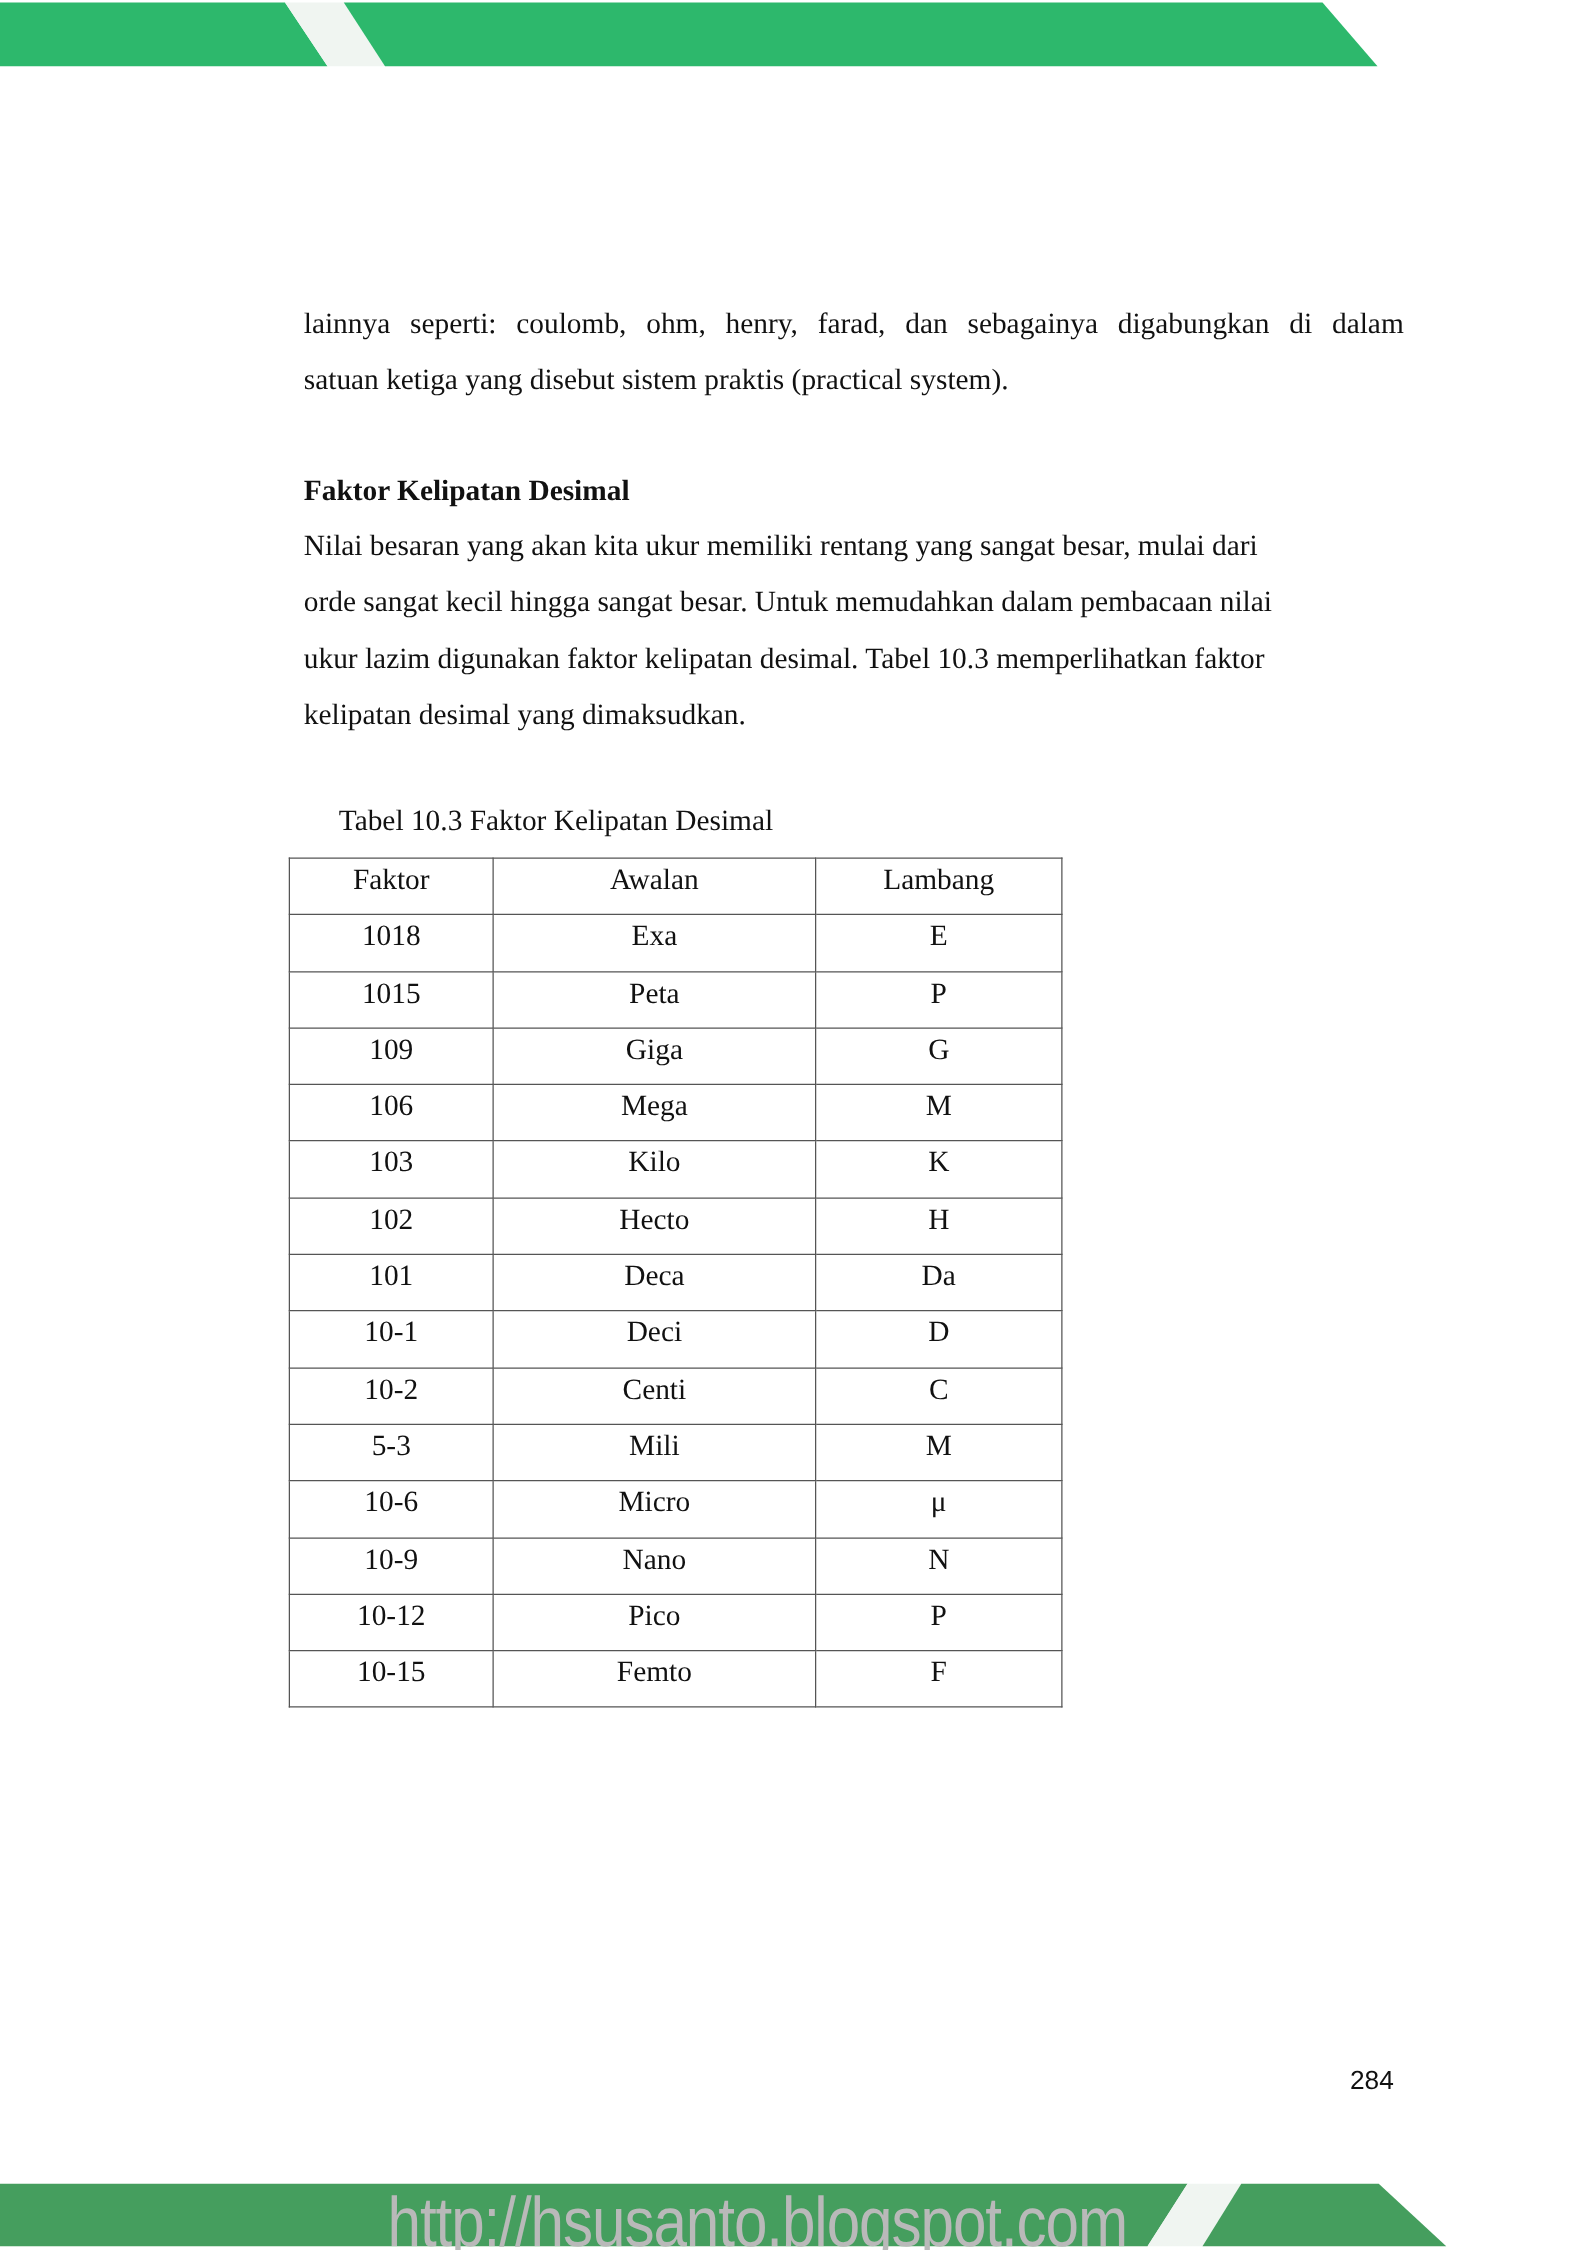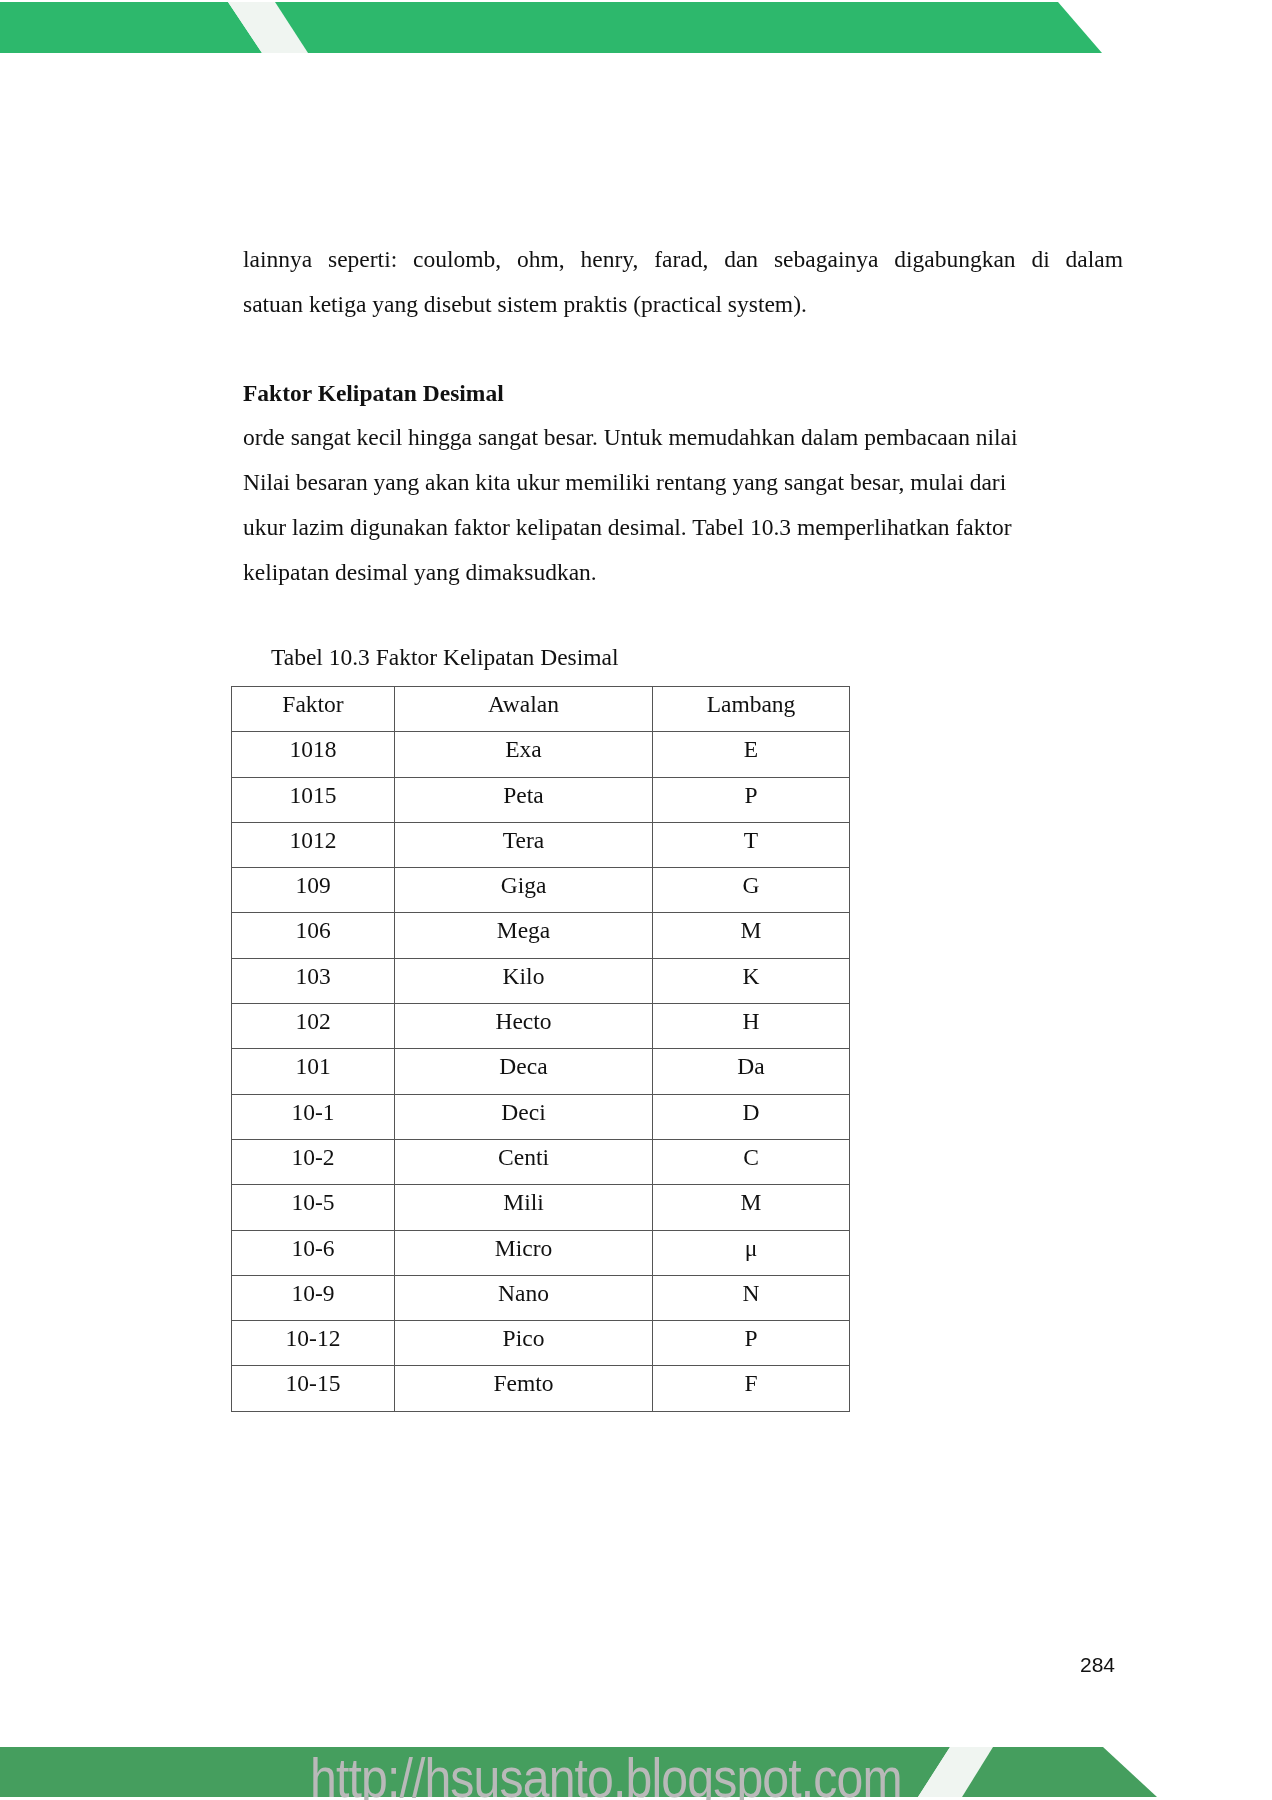--- a/index.html
+++ b/index.html
@@ -35,22 +35,22 @@
 </div>
 
 <div id="p1" class="body-text justify">
   <span class="line justify">lainnya seperti: coulomb, ohm, henry, farad, dan sebagainya digabungkan di dalam</span>
   <span class="line" style="text-align-last:left;">satuan ketiga yang disebut sistem praktis (practical system).</span>
 </div>
 
 <div id="heading">Faktor Kelipatan Desimal</div>
 
 <div id="p2" class="body-text" style="width:855px;">
+  <span class="line">Nilai besaran yang akan kita ukur memiliki rentang yang sangat besar, mulai dari</span>
   <span class="line">orde sangat kecil hingga sangat besar. Untuk memudahkan dalam pembacaan nilai</span>
-  <span class="line">Nilai besaran yang akan kita ukur memiliki rentang yang sangat besar, mulai dari</span>
   <span class="line">ukur lazim digunakan faktor kelipatan desimal. Tabel 10.3 memperlihatkan faktor</span>
   <span class="line">kelipatan desimal yang dimaksudkan.</span>
 </div>
 
 <div id="caption">Tabel 10.3 Faktor Kelipatan Desimal</div>
 
 <table id="prefix-table">
   <thead>
     <tr>
       <th class="c1">Faktor</th>
@@ -61,25 +61,20 @@
   <tbody>
     <tr>
         <td>1018</td>
         <td>Exa</td>
         <td>E</td>
       </tr>
     <tr>
         <td>1015</td>
         <td>Peta</td>
         <td>P</td>
-      </tr>
-    <tr>
-        <td>1012</td>
-        <td>Tera</td>
-        <td>T</td>
       </tr>
     <tr>
         <td>109</td>
         <td>Giga</td>
         <td>G</td>
       </tr>
     <tr>
         <td>106</td>
         <td>Mega</td>
         <td>M</td>
@@ -103,21 +98,21 @@
         <td>10-1</td>
         <td>Deci</td>
         <td>D</td>
       </tr>
     <tr>
         <td>10-2</td>
         <td>Centi</td>
         <td>C</td>
       </tr>
     <tr>
-        <td>10-5</td>
+        <td>5-3</td>
         <td>Mili</td>
         <td>M</td>
       </tr>
     <tr>
         <td>10-6</td>
         <td>Micro</td>
         <td>μ</td>
       </tr>
     <tr>
         <td>10-9</td>

